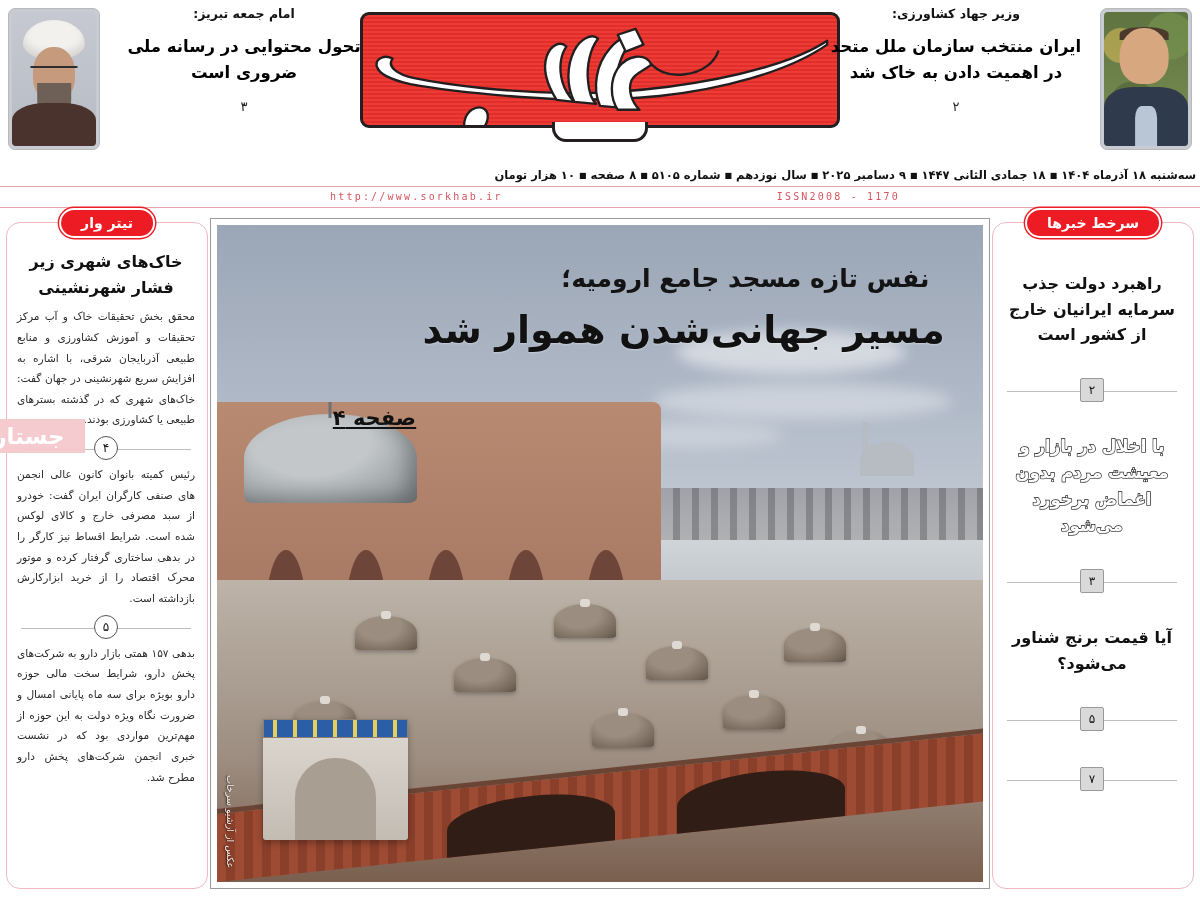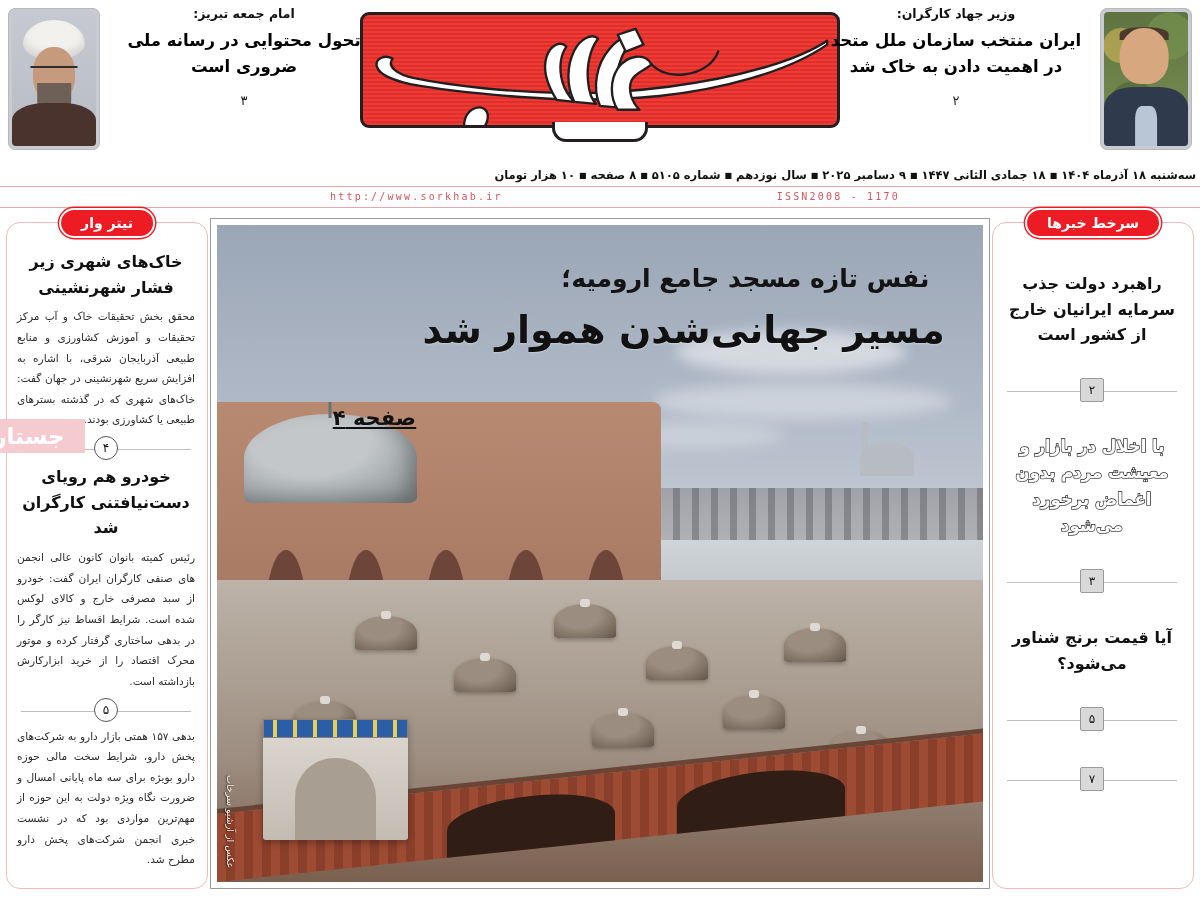--- a/index.html
+++ b/index.html
@@ -48,21 +48,21 @@
   .minister .hairline { position:absolute; left:48%; top:11%; transform:translateX(-50%);
       width:58%; height:10%; background:#4b3a2c; border-radius:50% 50% 0 0; }
   .minister .body { position:absolute; left:0; right:0; bottom:0; height:44%;
       background:#2f3a4c; border-radius:34% 34% 0 0; }
   .minister .shirt { position:absolute; left:50%; bottom:0; transform:translateX(-50%);
       width:26%; height:30%; background:#b9c6d6; border-radius:30% 30% 0 0; }
 
   .head-teaser { position:absolute; top:6px; width:268px; }
   .head-teaser.left  { left:110px;  text-align:center; }
   .head-teaser.right { right:110px; text-align:center; }
-  .teaser-kicker { font-size:12.5px; font-weight:bold; color:#111; margin-bottom:7px; }
+  .teaser-kicker { font-size:12.5px; font-weight:bold; color:#111; margin-bottom:13px; }
   .teaser-title  { font-size:16.5px; font-weight:bold; color:#000; line-height:1.55; }
   .teaser-page   { font-size:13px; color:#222; margin-top:14px; }
 
   
   #masthead { position:absolute; left:50%; transform:translateX(-50%); top:6px;
       width:480px; height:140px; }
   .logo-box {
     position:absolute; inset:6px 0 18px 0; border:3px solid #231f20; border-radius:9px;
     background:
       repeating-linear-gradient(to bottom, #ef3b36 0 2px, #e02f2b 2px 4px);
@@ -267,21 +267,21 @@
           <path d="M292 50 C 300 58, 312 62, 326 60 C 344 58, 356 48, 360 36" fill="none"></path>
           <path d="M258 20 l 18 -6 l 8 16 l -18 7 Z"></path>
           <path d="M110 96 c 10 -6 18 0 16 10 c -2 10 -12 16 -20 12 c -6 -4 -4 -16 4 -22 Z"></path>
         </g>
       </svg>
     </div>
     <div class="logo-tab"></div>
   </div>
 
   <div class="head-teaser right">
-    <div class="teaser-kicker">وزیر جهاد کارگران:</div>
+    <div class="teaser-kicker">وزیر جهاد کشاورزی:</div>
     <div class="teaser-title">ایران منتخب سازمان ملل متحد در اهمیت دادن به خاک شد</div>
     <div class="teaser-page">۲</div>
   </div>
 
   <div class="portrait right">
     <div class="pic minister">
       <div class="bokeh"></div>
       <div class="hairline"></div>
       <div class="head"></div>
       <div class="body"></div>
@@ -308,21 +308,20 @@
 
     <div>
       <div class="news-title">خاک‌های شهری زیر فشار شهرنشینی</div>
       <div class="news-body">محقق بخش تحقیقات خاک و آب مرکز تحقیقات و آموزش کشاورزی و منابع طبیعی آذربایجان شرقی، با اشاره به افزایش سریع شهرنشینی در جهان گفت: خاک‌های شهری که در گذشته بسترهای طبیعی یا کشاورزی بودند...</div>
     </div>
     <div class="divider">
       <span class="pagechip circle">۴</span>
     </div>
 
     <div>
-      <div class="news-title">خودرو هم رویای دست‌نیافتنی کارگران شد</div>
       <div class="news-body">رئیس کمیته بانوان کانون عالی انجمن های صنفی کارگران ایران گفت: خودرو از سبد مصرفی خارج و کالای لوکس شده است. شرایط اقساط نیز کارگر را در بدهی ساختاری گرفتار کرده و موتور محرک اقتصاد را از خرید ابزارکارش بازداشته است.</div>
     </div>
     <div class="divider">
       <span class="pagechip circle">۵</span>
     </div>
 
     <div>
       <div class="news-body">بدهی ۱۵۷ همتی بازار دارو به شرکت‌های پخش دارو، شرایط سخت مالی حوزه دارو بویژه برای سه ماه پایانی امسال و ضرورت نگاه ویژه دولت به این حوزه از مهم‌ترین مواردی بود که در نشست خبری انجمن شرکت‌های پخش دارو مطرح شد.</div>
     </div>
 

